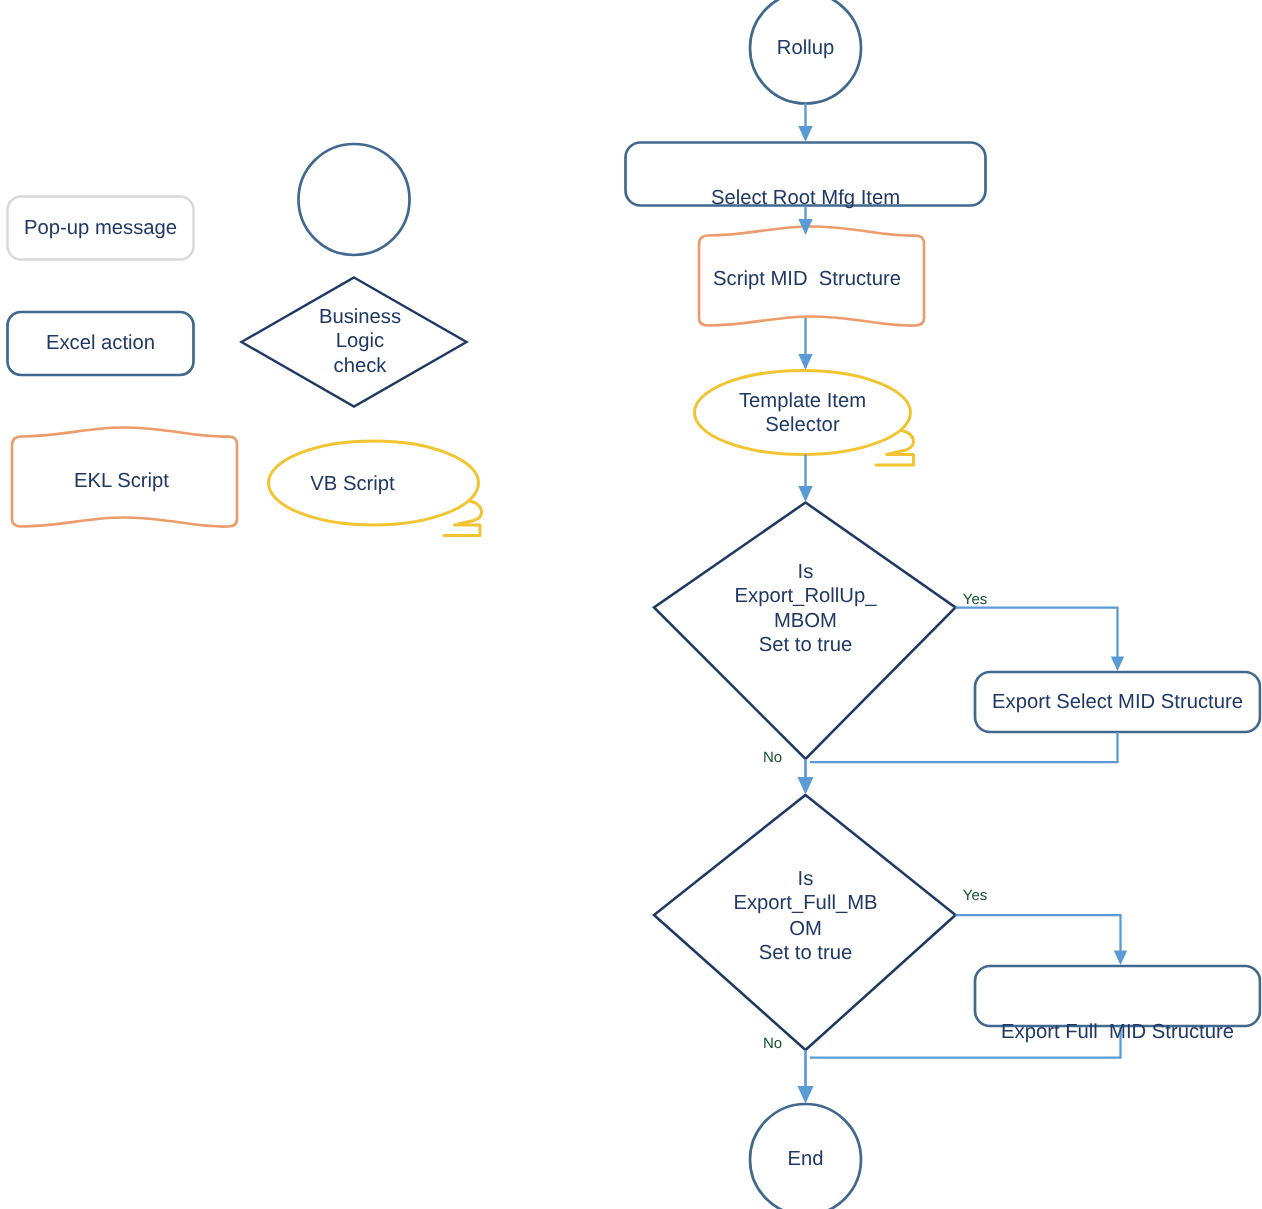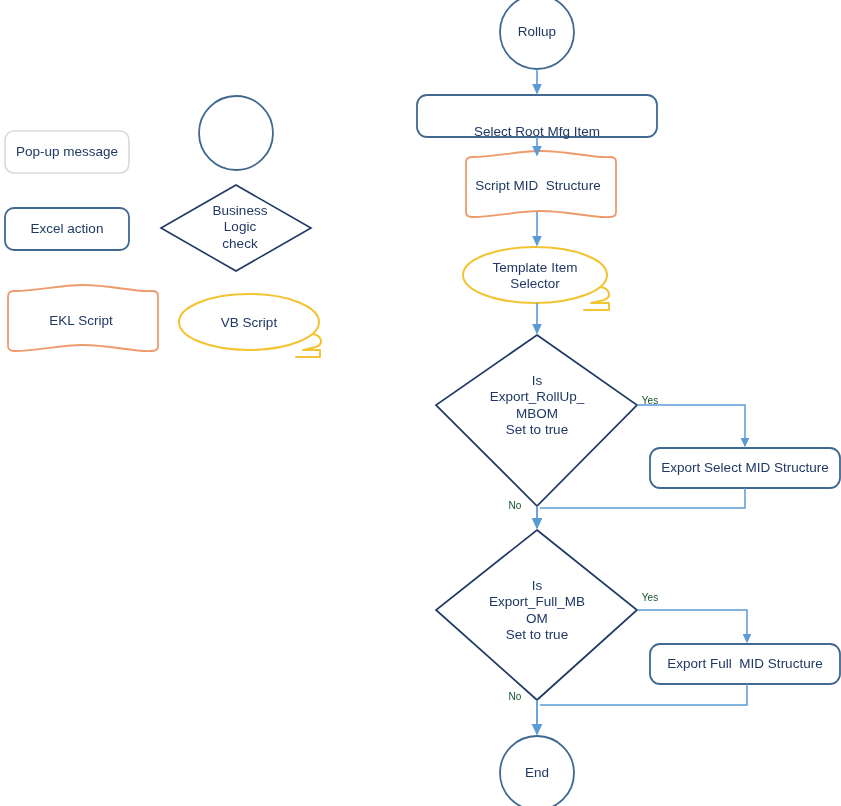--- a/index.html
+++ b/index.html
@@ -104,21 +104,21 @@
 <div class="lbl lbl-14 ctr" style="left:67px;top:152px;">Pop-up message</div>
 
 <div class="lbl lbl-14 ctr" style="left:67px;top:229px;">Excel action</div>
 
 <div class="lbl lbl-14 ctr" style="left:81px;top:321px;">EKL Script</div>
 
 <div class="lbl lbl-14 ctr" style="left:240px;top:228px;">Business
 Logic
 check</div>
 
-<div class="lbl lbl-14 ctr" style="left:249px;top:323px;">VB Script</div>
+<div class="lbl lbl-14 ctr" style="left:235px;top:323px;">VB Script</div>
 
 <div class="lbl lbl-14 ctr" style="left:537px;top:32px;">Rollup</div>
 
 <div class="lbl lbl-14 ctr" style="left:537px;top:132px;">Select Root Mfg Item</div>
 
 <div class="lbl lbl-14 ctr" style="left:538px;top:186px;">Script MID  Structure</div>
 
 <div class="lbl lbl-14 ctr" style="left:535px;top:276px;">Template Item
 Selector</div>
 
@@ -127,21 +127,21 @@
 MBOM
 Set to true</div>
 
 <div class="lbl lbl-14 ctr" style="left:745px;top:468px;">Export Select MID Structure</div>
 
 <div class="lbl lbl-14 ctr" style="left:537px;top:611px;">Is
 Export_Full_MB
 OM
 Set to true</div>
 
-<div class="lbl lbl-14 ctr" style="left:745px;top:664px;">Export Full  MID Structure</div>
+<div class="lbl lbl-14 ctr" style="left:745px;top:688px;">Export Full  MID Structure</div>
 
 <div class="lbl lbl-14 ctr" style="left:537px;top:773px;">End</div>
 
 <div class="lbl lbl-edge ctr" style="left:650px;top:401px;">Yes</div>
 
 <div class="lbl lbl-edge ctr" style="left:515px;top:506px;">No</div>
 
 <div class="lbl lbl-edge ctr" style="left:650px;top:598px;">Yes</div>
 
 <div class="lbl lbl-edge ctr" style="left:515px;top:697px;">No</div>

